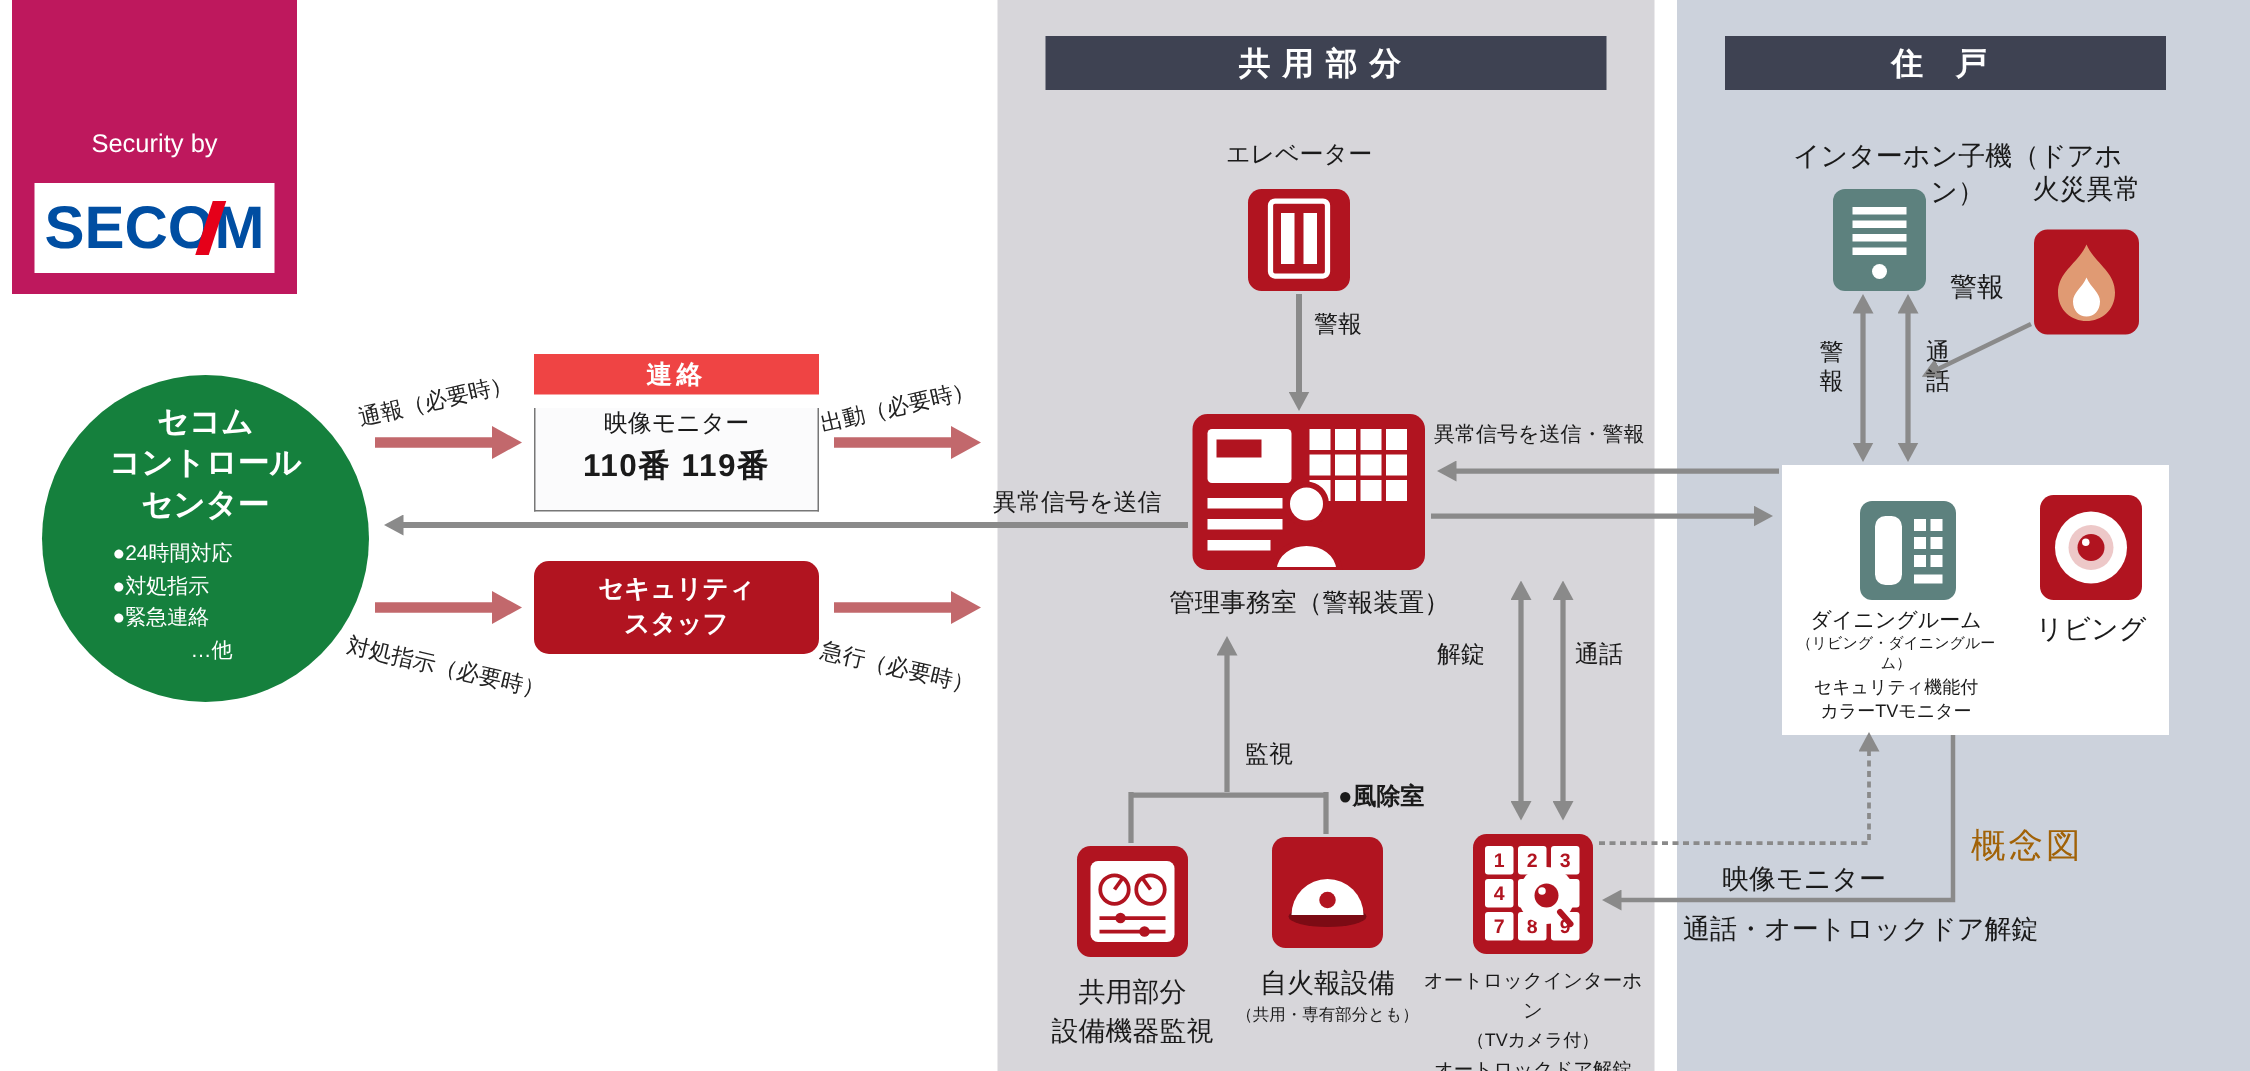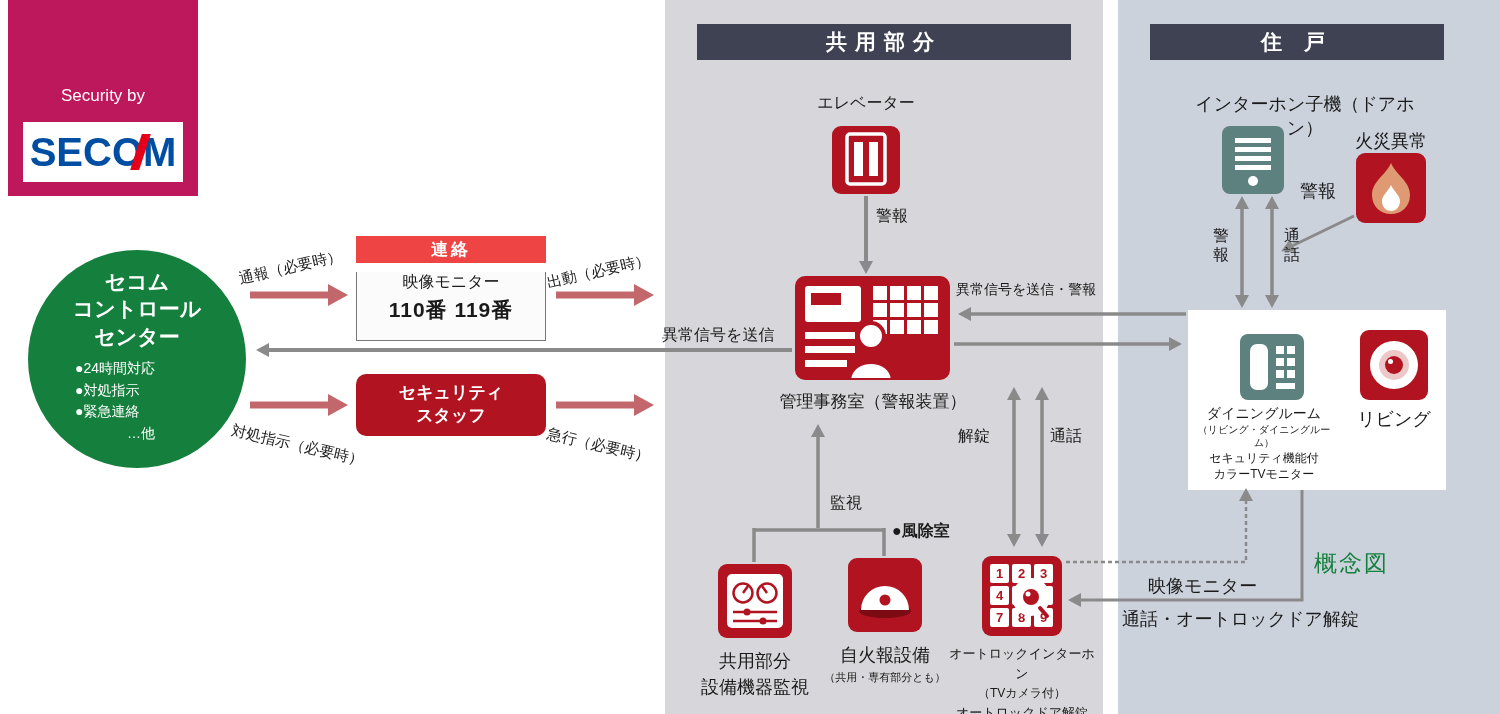--- a/index.html
+++ b/index.html
@@ -47,21 +47,21 @@
   .icon-teal{background:#5d817e;border-radius:8px;}
 
   
   .lbl{font-size:16px;}
   .lbl15{font-size:18px;}
   .lbl14{font-size:14px;}
   .lbl13{font-size:13px;}
   .lbl12{font-size:12px;}
   .lbl11{font-size:11px;}
   .vlabel{width:18px;font-size:16px;line-height:1.2;word-break:break-all;text-align:center;}
-  #concept-label{font-family:"Liberation Serif","DejaVu Serif",serif;font-size:23px;color:#15803d;letter-spacing:2px;}
+  #concept-label{font-family:"Liberation Serif","DejaVu Serif",serif;font-size:23px;color:#a16207;letter-spacing:2px;}
   #svg-overlay{left:0;top:0;pointer-events:none;}
 </style>
 </head>
 <body>
 
 <div id="page">
 
   <div id="logo" class="abs">
     <div id="security-by" class="abs">Security by</div>
     <div id="secom-band" class="abs">
@@ -259,21 +259,21 @@
   <div class="abs icon-teal" style="left:1222px;top:126px;width:62px;height:68px;">
     <svg width="62" height="68">
       <rect x="13" y="12" width="36" height="5" fill="#fff"></rect>
       <rect x="13" y="21" width="36" height="5" fill="#fff"></rect>
       <rect x="13" y="30" width="36" height="5" fill="#fff"></rect>
       <rect x="13" y="39" width="36" height="5" fill="#fff"></rect>
       <circle cx="31" cy="55" r="5" fill="#fff"></circle>
     </svg>
   </div>
 
-  <div class="abs lbl15 center" style="left:1348px;top:129px;width:86px;">火災異常</div>
+  <div class="abs lbl15 center" style="left:1348px;top:114px;width:86px;">火災異常</div>
   <div class="abs icon-red" style="left:1356px;top:153px;width:70px;height:70px;">
     <svg width="70" height="70">
       <path d="M35,10 C30,22 16,28 16,42 C16,54 25,61 35,61 C45,61 54,54 54,42 C54,28 40,22 35,10 Z" fill="#e09a73"></path>
       <path d="M35,32 C32,39 26,42 26,48 C26,54 30,58 35,58 C40,58 44,54 44,48 C44,42 38,39 35,32 Z" fill="#fff"></path>
     </svg>
   </div>
   <div class="abs lbl15" style="left:1300px;top:179px;">警報</div>
 
   <div class="abs vlabel" style="left:1212px;top:226px;">警報</div>
   <div class="abs vlabel" style="left:1283px;top:226px;">通話</div>

